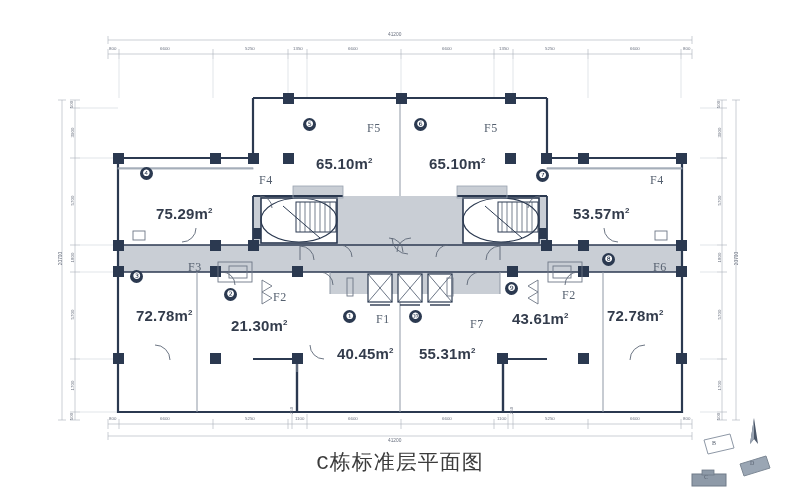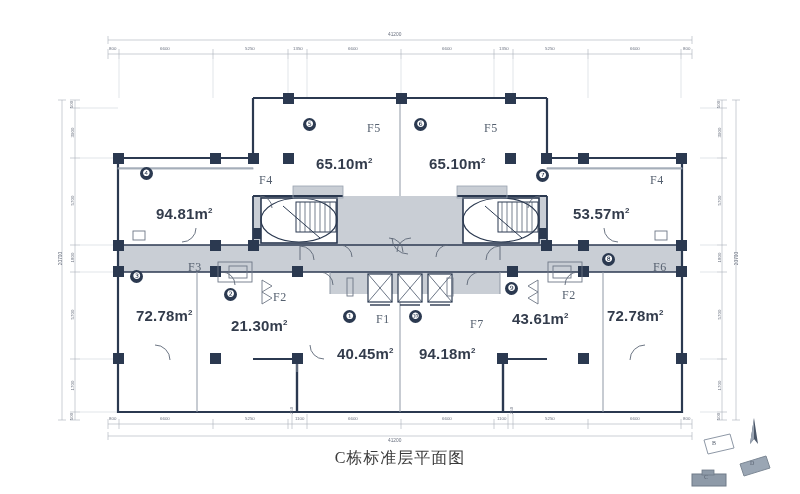--- a/index.html
+++ b/index.html
@@ -39,22 +39,22 @@
     font-size:4.4px;color:#6b7280;
     font-family:"Liberation Sans",sans-serif;
     transform-origin:center center;
   }
   .dim.v{transform:rotate(-90deg);}
   .dim.tot{font-size:4.8px;}
 
   
   #title{
     position:absolute;left:0;top:448px;width:800px;text-align:center;
-    font-family:Liberation Serif, serif;
-    font-size:16px;color:#3b3b3b;letter-spacing:1px;
+    font-family:Liberation Mono, monospace;
+    font-size:21px;color:#3b3b3b;letter-spacing:1px;
   }
 
   
   #keyplan{position:absolute;left:690px;top:414px;width:110px;height:80px;}
   .kp-lbl{position:absolute;font-size:6px;color:#5a6472;font-family:"Liberation Serif",serif;}
 </style>
 </head>
 <body>
 
 <div id="stage">
@@ -346,21 +346,21 @@
     <div class="lbl cnum" style="left:224px;top:288px">❷</div>
     <div class="lbl ftag" style="left:273px;top:290px">F2</div>
     <div class="lbl area" style="left:231px;top:317px"><span>21.30m</span><sup>2</sup></div>
 
     <div class="lbl cnum" style="left:130px;top:270px">❸</div>
     <div class="lbl ftag" style="left:188px;top:260px">F3</div>
     <div class="lbl area" style="left:136px;top:307px"><span>72.78m</span><sup>2</sup></div>
 
     <div class="lbl cnum" style="left:140px;top:167px">❹</div>
     <div class="lbl ftag" style="left:259px;top:173px">F4</div>
-    <div class="lbl area" style="left:156px;top:205px"><span>94.81m</span><sup>2</sup></div>
+    <div class="lbl area" style="left:156px;top:205px"><span>75.29m</span><sup>2</sup></div>
 
     <div class="lbl cnum" style="left:303px;top:118px">❺</div>
     <div class="lbl ftag" style="left:367px;top:121px">F5</div>
     <div class="lbl area" style="left:316px;top:155px"><span>65.10m</span><sup>2</sup></div>
 
     <div class="lbl cnum" style="left:414px;top:118px">❻</div>
     <div class="lbl ftag" style="left:484px;top:121px">F5</div>
     <div class="lbl area" style="left:429px;top:155px"><span>65.10m</span><sup>2</sup></div>
 
     <div class="lbl cnum" style="left:536px;top:169px">❼</div>
@@ -370,21 +370,21 @@
     <div class="lbl cnum" style="left:602px;top:253px">❽</div>
     <div class="lbl ftag" style="left:653px;top:260px">F6</div>
     <div class="lbl area" style="left:607px;top:307px"><span>72.78m</span><sup>2</sup></div>
 
     <div class="lbl cnum" style="left:505px;top:282px">❾</div>
     <div class="lbl ftag" style="left:562px;top:288px">F2</div>
     <div class="lbl area" style="left:512px;top:310px"><span>43.61m</span><sup>2</sup></div>
 
     <div class="lbl cnum" style="left:409px;top:310px">❿</div>
     <div class="lbl ftag" style="left:470px;top:317px">F7</div>
-    <div class="lbl area" style="left:419px;top:345px"><span>94.18m</span><sup>2</sup></div>
+    <div class="lbl area" style="left:419px;top:345px"><span>55.31m</span><sup>2</sup></div>
 
     <div class="lbl dim tot" style="left:388px;top:32px">41200</div>
     <div class="lbl dim" style="left:109px;top:46px">800</div>
     <div class="lbl dim" style="left:160px;top:46px">6600</div>
     <div class="lbl dim" style="left:245px;top:46px">5250</div>
     <div class="lbl dim" style="left:293px;top:46px">1350</div>
     <div class="lbl dim" style="left:348px;top:46px">6600</div>
     <div class="lbl dim" style="left:442px;top:46px">6600</div>
     <div class="lbl dim" style="left:499px;top:46px">1350</div>
     <div class="lbl dim" style="left:545px;top:46px">5250</div>

